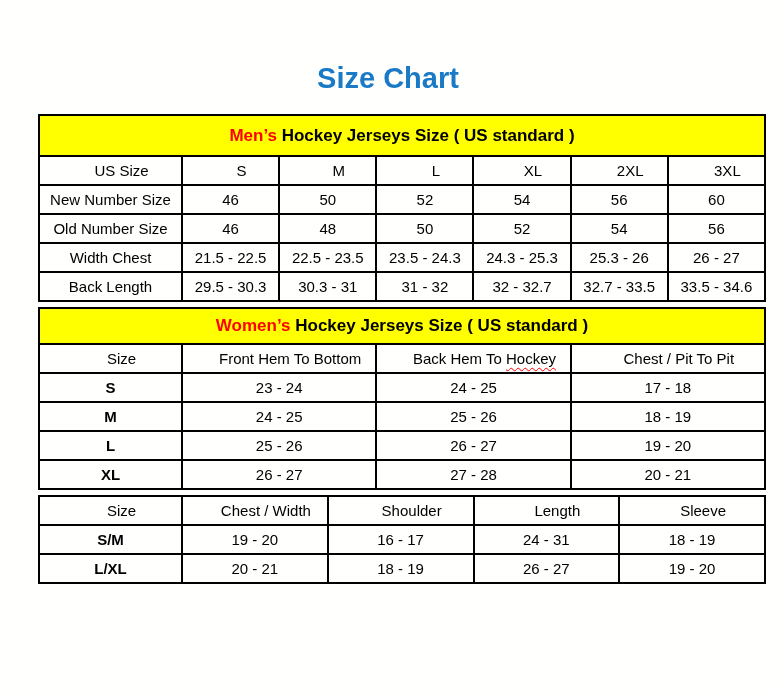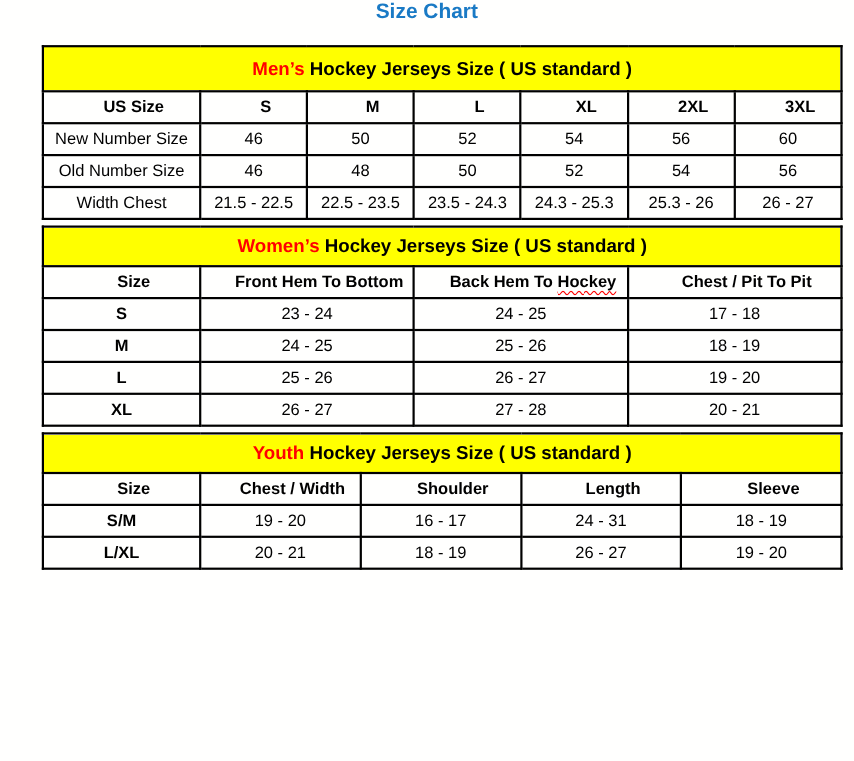--- a/index.html
+++ b/index.html
@@ -5,21 +5,22 @@
   * { box-sizing: border-box; margin: 0; padding: 0; }
   html, body { width: 776px; height: 692px; }
   body {
     background: #fffffe;
     font-family: "Liberation Sans", "DejaVu Sans", sans-serif;
     color: #000;
     overflow: hidden;
   }
   .page-title {
     text-align: center;
-    font-size: 19px;
+    padding-top: 62px;
+    font-size: 29px;
     font-weight: bold;
     color: #1a7ac5;
   }
   .tables-wrap {
     width: 728px;
     margin: 19px 0 0 38px;
   }
   table {
     width: 100%;
     border-collapse: collapse;
@@ -29,21 +30,21 @@
   td, th {
     border: 2px solid #000;
     text-align: center;
     vertical-align: middle;
     font-size: 15px;
     height: 29px;
     padding: 1px 2px;
     overflow: hidden;
     white-space: nowrap;
   }
-  th { font-weight: bold; padding-left: 24px; }
+  th { font-weight: normal; padding-left: 24px; }
   .band td {
     background: #ffff00;
     font-weight: bold;
     font-size: 17px;
     height: 41px;
   }
   .band-sm td { height: 36px; margin-top: 18px; }
   .hl { color: #ff0000; }
   .plain { font-weight: normal; }
   .bold { font-weight: bold; }
@@ -105,20 +106,29 @@
     </tr>
     <tr>
       <td class="plain">Width Chest</td>
       <td>21.5 - 22.5</td>
       <td>22.5 - 23.5</td>
       <td>23.5 - 24.3</td>
       <td>24.3 - 25.3</td>
       <td>25.3 - 26</td>
       <td>26 - 27</td>
     </tr>
+    <tr>
+      <td class="plain">Back Length</td>
+      <td>29.5 - 30.3</td>
+      <td>30.3 - 31</td>
+      <td>31 - 32</td>
+      <td>32 - 32.7</td>
+      <td>32.7 - 33.5</td>
+      <td>33.5 - 34.6</td>
+    </tr>
   </tbody>
     </table>
 
   <table>
     <colgroup>
       <col style="width:143px">
         <col>
         <col>
         <col>
     </colgroup>
@@ -161,23 +171,20 @@
 
   <table>
     <colgroup>
       <col style="width:143px">
         <col>
         <col>
         <col>
         <col>
     </colgroup>
     <tbody>
-        <tr class="band band-sm">
-      <td colspan="5"><span class="hl">Youth</span> <span>Hockey Jerseys Size ( US standard )</span></td>
-    </tr>
     <tr>
       <th>Size</th>
       <th>Chest / Width</th>
       <th>Shoulder</th>
       <th>Length</th>
       <th>Sleeve</th>
     </tr>
     <tr>
       <td class="bold">S/M</td>
       <td>19 - 20</td>

